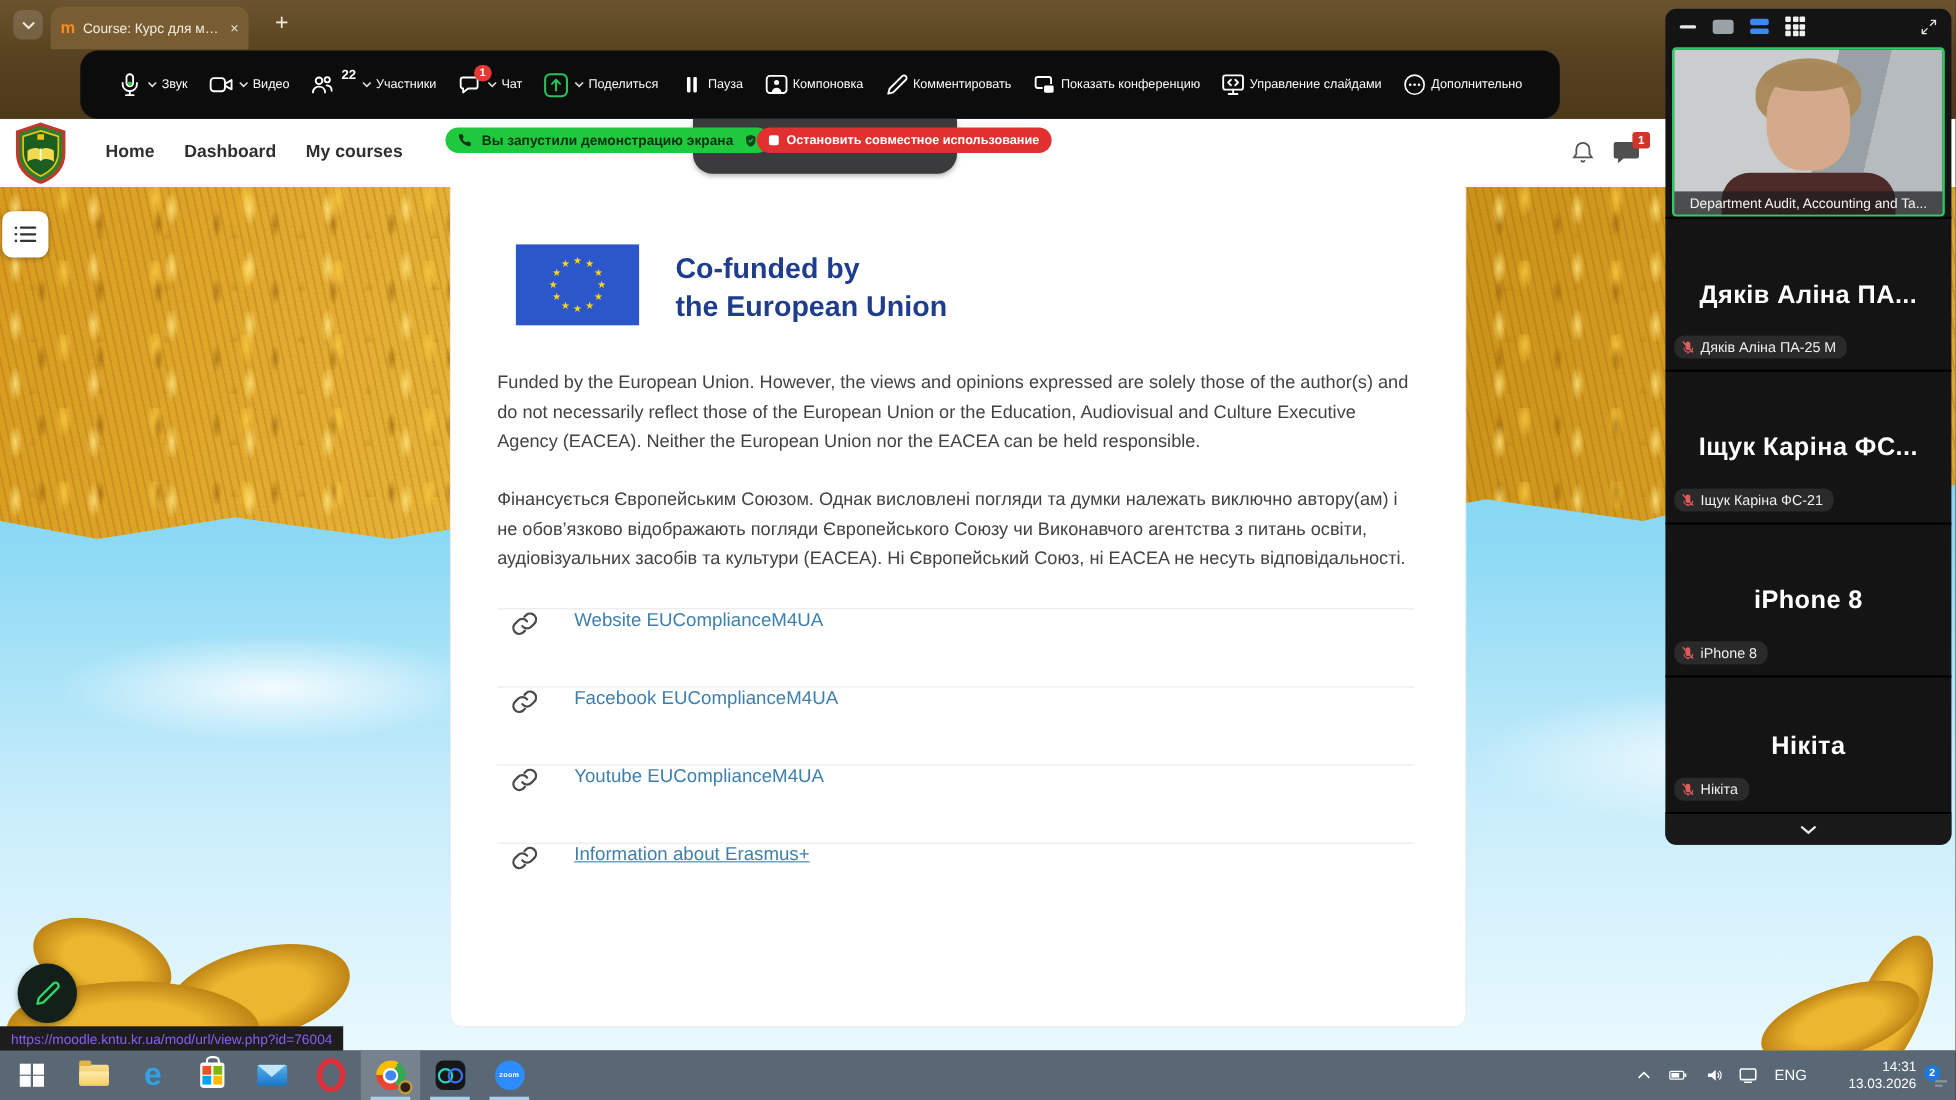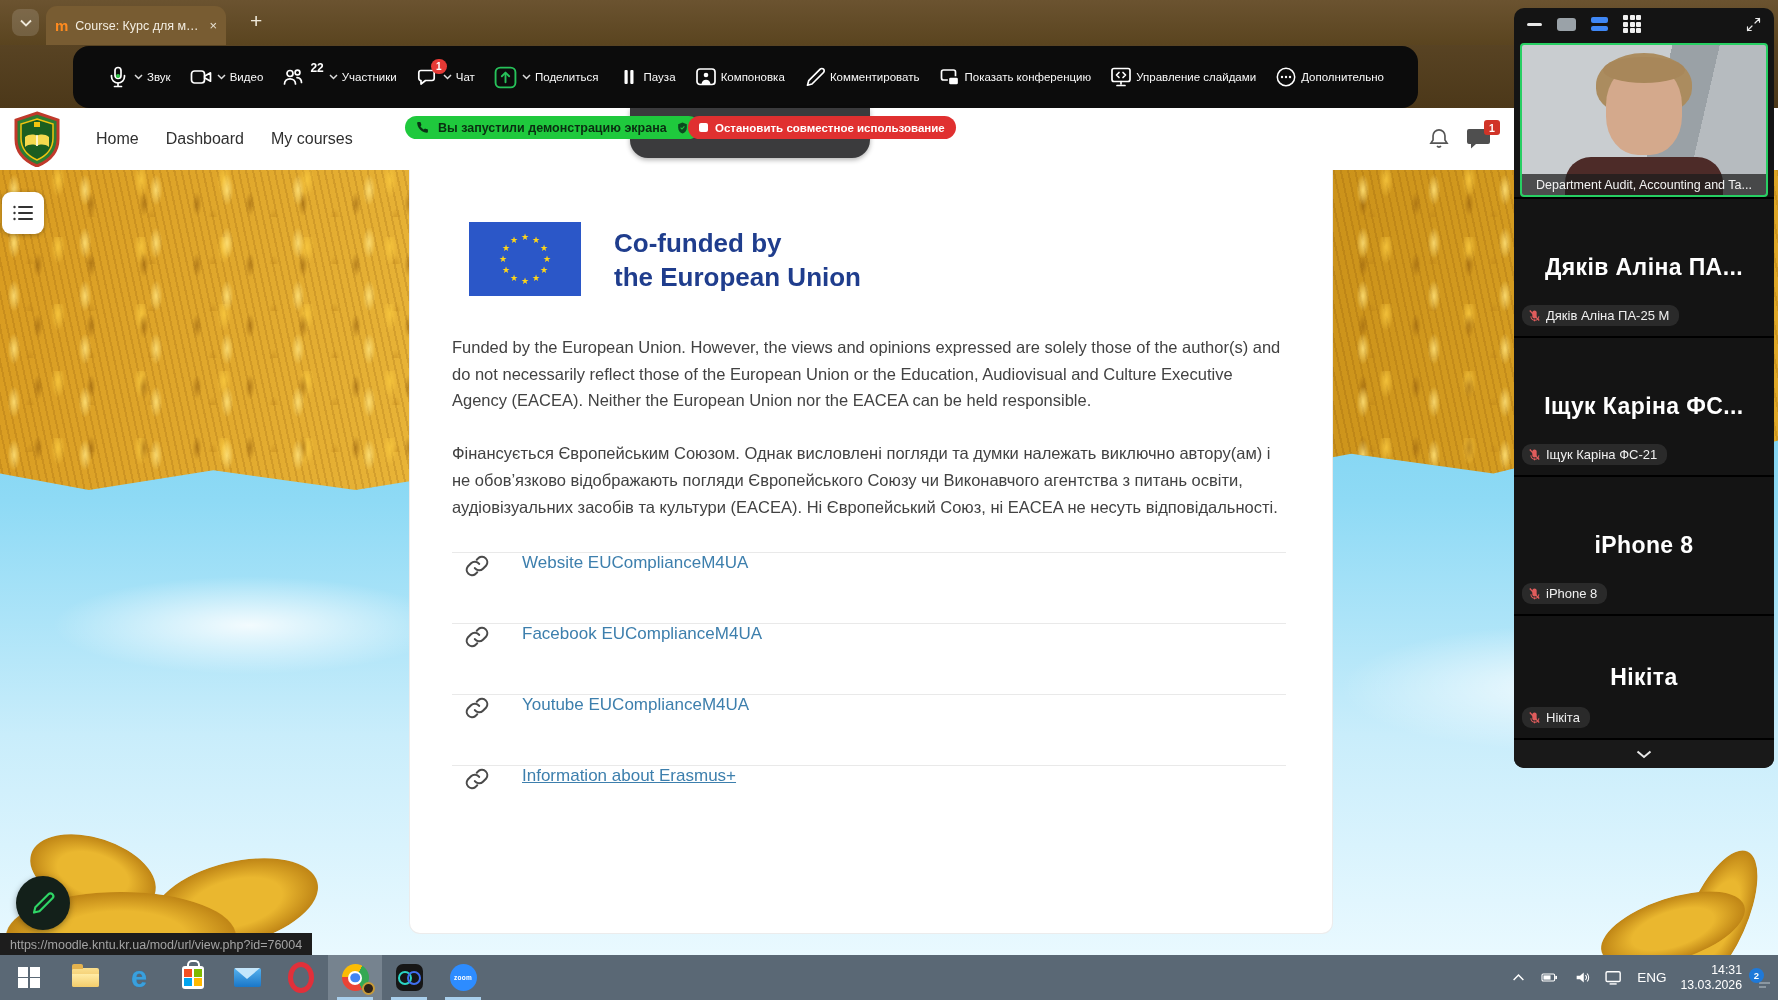--- a/index.html
+++ b/index.html
@@ -42,21 +42,21 @@
     display:flex;align-items:center;gap:9px;padding:0 11px;z-index:22;}
   .banner-green .txt{font-size:12.5px;font-weight:700;color:#0a2e11;white-space:nowrap;}
   .banner-red{position:absolute;left:688px;top:116px;height:23px;background:#e03030;border-radius:12px;
     display:flex;align-items:center;gap:7px;padding:0 11px;z-index:22;}
   .banner-red .sq{width:9px;height:9px;background:#fff;border-radius:2px;flex:none;}
   .banner-red .txt{font-size:11.5px;font-weight:700;color:#fff;white-space:nowrap;}
 
   
   .site-header{position:absolute;left:0;top:108px;width:100%;height:62px;background:#fff;z-index:5;}
   .logo{position:absolute;left:13px;top:3px;}
-  .site-nav{position:absolute;left:96px;top:0;height:100%;display:flex;align-items:center;gap:27px;}
+  .site-nav{position:absolute;left:96px;top:0;height:100%;display:flex;align-items:center;gap:27px;font-weight:bold;}
   .site-nav .nav-link{font-size:16px;color:#2f2f2f;}
   .hdr-bell{position:absolute;left:1428px;top:19px;}
   .hdr-msg{position:absolute;left:1466px;top:19px;}
   .hdr-badge{position:absolute;top:-7px;right:-9px;min-width:10px;height:15px;border-radius:3px;background:#d13428;
     color:#fff;font-size:10.5px;font-weight:700;display:flex;align-items:center;justify-content:center;padding:0 3px;}
 
   
   .sky{position:absolute;left:0;top:170px;width:100%;height:785px;z-index:1;
     background:
       radial-gradient(ellipse 280px 70px at 14% 58%, rgba(255,255,255,.85), rgba(255,255,255,0) 70%),
@@ -86,21 +86,21 @@
   .para{font-size:16.5px;color:#424242;line-height:1.62;margin:0 0 26px;max-width:845px;}
   .links{margin-top:32px;}
   .link-row{display:flex;align-items:flex-start;gap:32px;height:70px;border-top:1px solid #e9e9e9;padding-left:12px;}
   .link-text{font-size:17px;color:#3d7fad;}
   .link-text.underline{text-decoration:underline;}
 
   .index-btn{position:absolute;left:2px;top:192px;width:42px;height:42px;background:#fff;border-radius:9px;
     box-shadow:0 1px 5px rgba(0,0,0,.3);z-index:6;display:flex;align-items:center;justify-content:center;}
   .annotate-btn{position:absolute;left:16px;top:876px;width:54px;height:54px;border-radius:50%;background:#13201a;
     z-index:6;display:flex;align-items:center;justify-content:center;box-shadow:0 2px 6px rgba(0,0,0,.35);}
-  .status-url{position:absolute;left:0;top:933px;height:23px;background:#1d1d1d;color:#a3a3a3;font-size:12.5px;
+  .status-url{position:absolute;left:0;top:933px;height:23px;background:#1d1d1d;color:#8b5cf6;font-size:12.5px;
     display:flex;align-items:center;padding:0 10px;z-index:35;white-space:nowrap;}
 
   
   .vpanel{position:absolute;left:1514px;top:8px;width:260px;height:760px;background:#141414;border-radius:10px;
     z-index:30;display:flex;flex-direction:column;box-sizing:border-box;}
   .vp-header{height:32px;flex:none;display:flex;align-items:center;gap:15px;padding:0 13px;}
   .vp-min{width:15px;height:3px;background:#e8e8e8;border-radius:1.5px;}
   .vp-view1{width:19px;height:13px;background:#9aa2a8;border-radius:3px;}
   .vp-view2{display:flex;flex-direction:column;gap:3px;}
   .vp-view2 i{display:block;width:17px;height:5.5px;background:#3f87f5;border-radius:2px;}
@@ -149,21 +149,21 @@
   .chrome-icon::after{content:"";position:absolute;left:50%;top:50%;transform:translate(-50%,-50%);width:9.5px;height:9.5px;background:#4285f4;border-radius:50%;}
   .chrome-badge{position:absolute;right:7px;bottom:5px;width:13px;height:13px;border-radius:50%;background:#2c2118;border:2px solid #c79a38;box-sizing:border-box;}
   .webex-icon{width:27px;height:27px;background:#161616;border-radius:7px;display:flex;align-items:center;justify-content:center;}
   .webex-icon i{width:10px;height:10px;border-radius:50%;display:block;}
   .webex-icon i:first-child{border:2.5px solid #2bd5c4;margin-right:-5px;}
   .webex-icon i:last-child{border:2.5px solid #3f6ff0;}
   .zoom-icon{width:27px;height:27px;border-radius:50%;background:#2d8cff;color:#fff;font-size:6.5px;font-weight:700;
     display:flex;align-items:center;justify-content:center;letter-spacing:.3px;}
   .tray{margin-left:auto;display:flex;align-items:center;gap:14px;padding-right:22px;color:#fff;}
   .tray-lang{font-size:13.5px;color:#fff;}
-  .tray-clock{text-align:right;font-size:12.3px;line-height:15px;color:#fff;}
+  .tray-clock{text-align:right;font-size:12.3px;line-height:15px;color:#fff;margin-left:24px;}
   .notif-wrap{position:relative;}
   .notif-icon{width:17px;height:15px;background:#fff;border-radius:2px;position:relative;}
   .notif-icon::before{content:"";position:absolute;left:3px;top:4px;width:11px;height:2px;background:#8a97a1;}
   .notif-icon::after{content:"";position:absolute;left:3px;top:8px;width:7px;height:2px;background:#8a97a1;}
   .notif-badge{position:absolute;right:-8px;bottom:-5px;width:15px;height:15px;border-radius:50%;background:#1f79d8;
     color:#fff;font-size:9.5px;font-weight:700;display:flex;align-items:center;justify-content:center;}
 </style>
 </head>
 <body>
 

